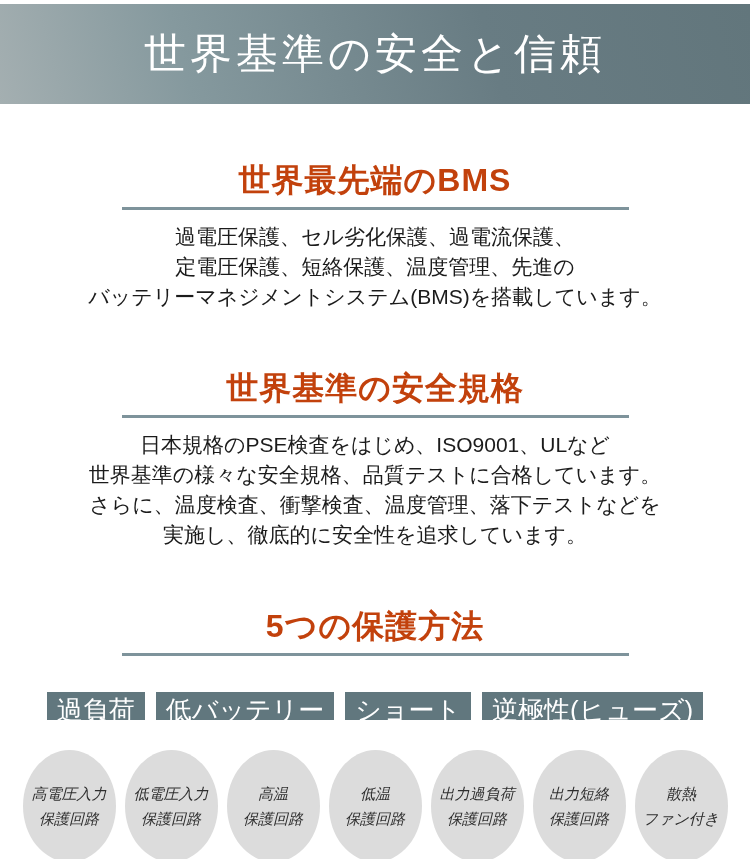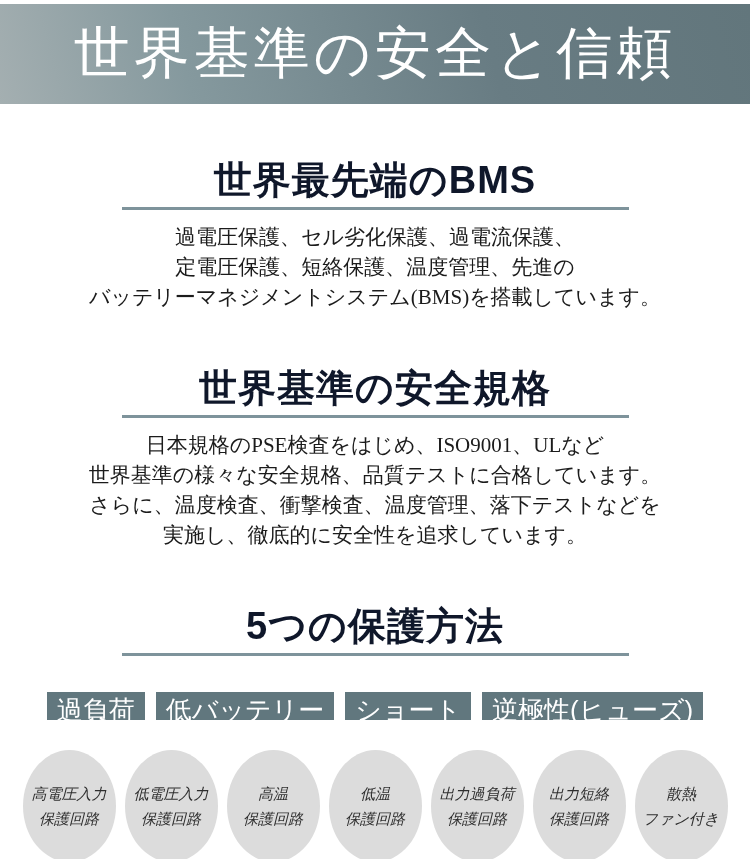--- a/index.html
+++ b/index.html
@@ -16,51 +16,50 @@
   .banner {
     margin-top: 4px;
     height: 100px;
     background: linear-gradient(75deg, #a4afb1 0%, #85999e 25%, #687c83 65%, #62767c 100%);
     display: flex;
     align-items: center;
     justify-content: center;
   }
   .banner-title {
     color: #ffffff;
-    font-size: 56px;
+    font-size: 42px;
     font-weight: 300;
     letter-spacing: 4px;
   }
 
   
   .section-heading {
     margin: 54px 0 0;
     text-align: center;
-    font-size: 38px;
+    font-size: 32px;
     line-height: 44px;
     font-weight: 600;
-    color: #0f172a;
+    color: #c2410c;
     letter-spacing: 1px;
   }
   .section-heading.first { margin-top: 54px; }
   .rule {
     width: 507px;
     height: 3px;
     background: #7e939b;
     margin: 5px auto 0;
   }
 
   
   .body-text {
     margin: 12px 0 0;
     text-align: center;
     font-size: 21px;
     line-height: 30px;
     color: #1b1b1b;
-    font-family: Liberation Serif, serif;
   }
   .body-text .line { display: block; }
 
   
   .labels-row {
     margin-top: 36px;
     display: flex;
     justify-content: center;
     gap: 11px;
   }

